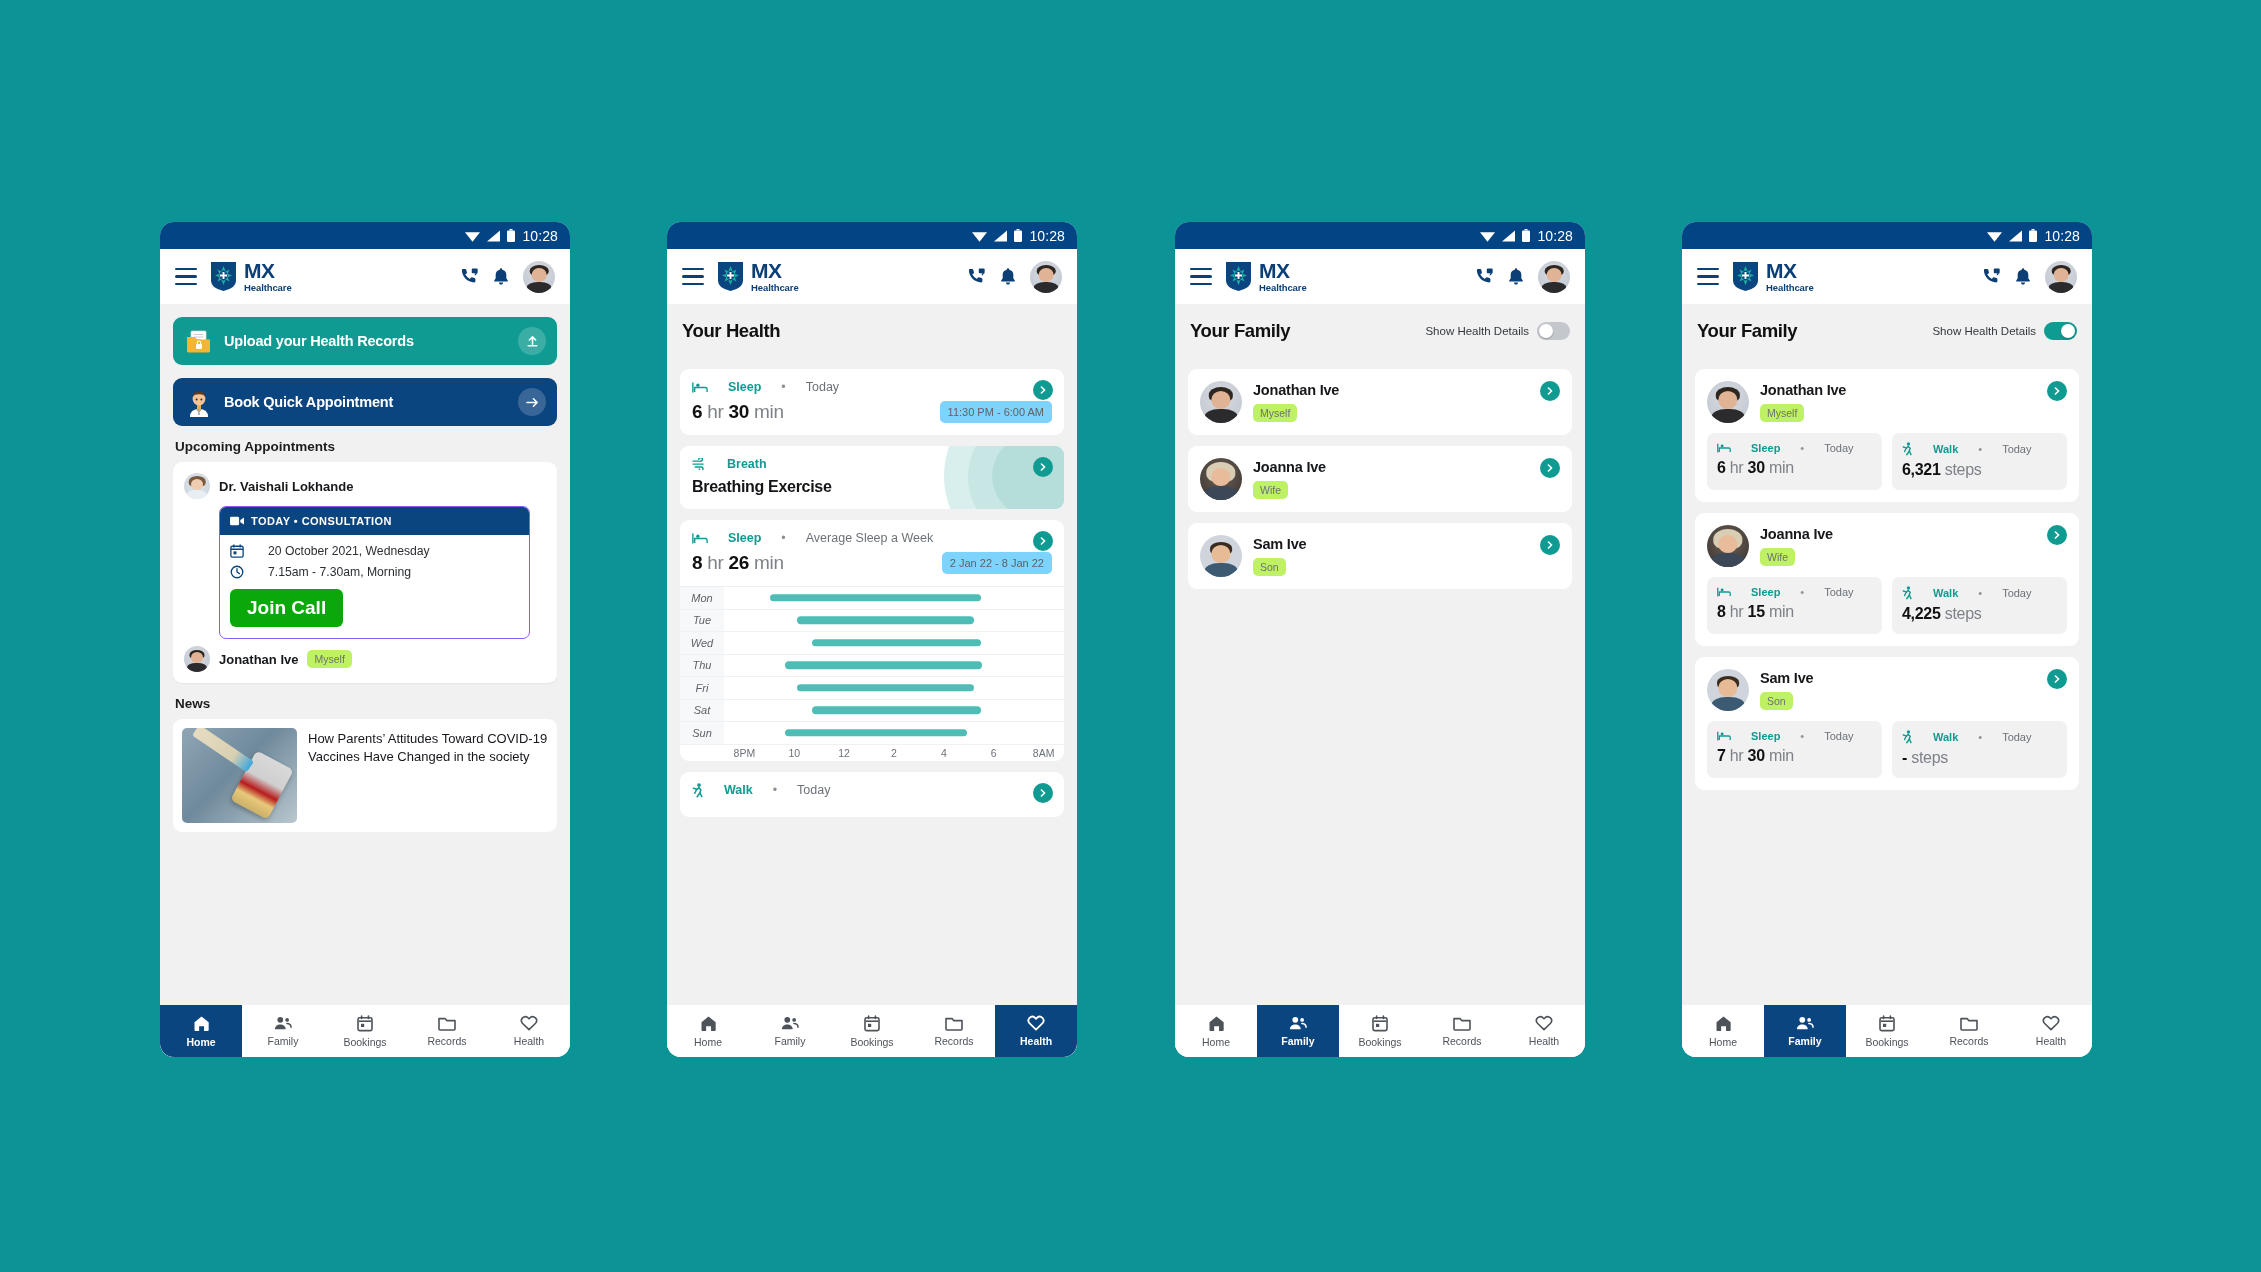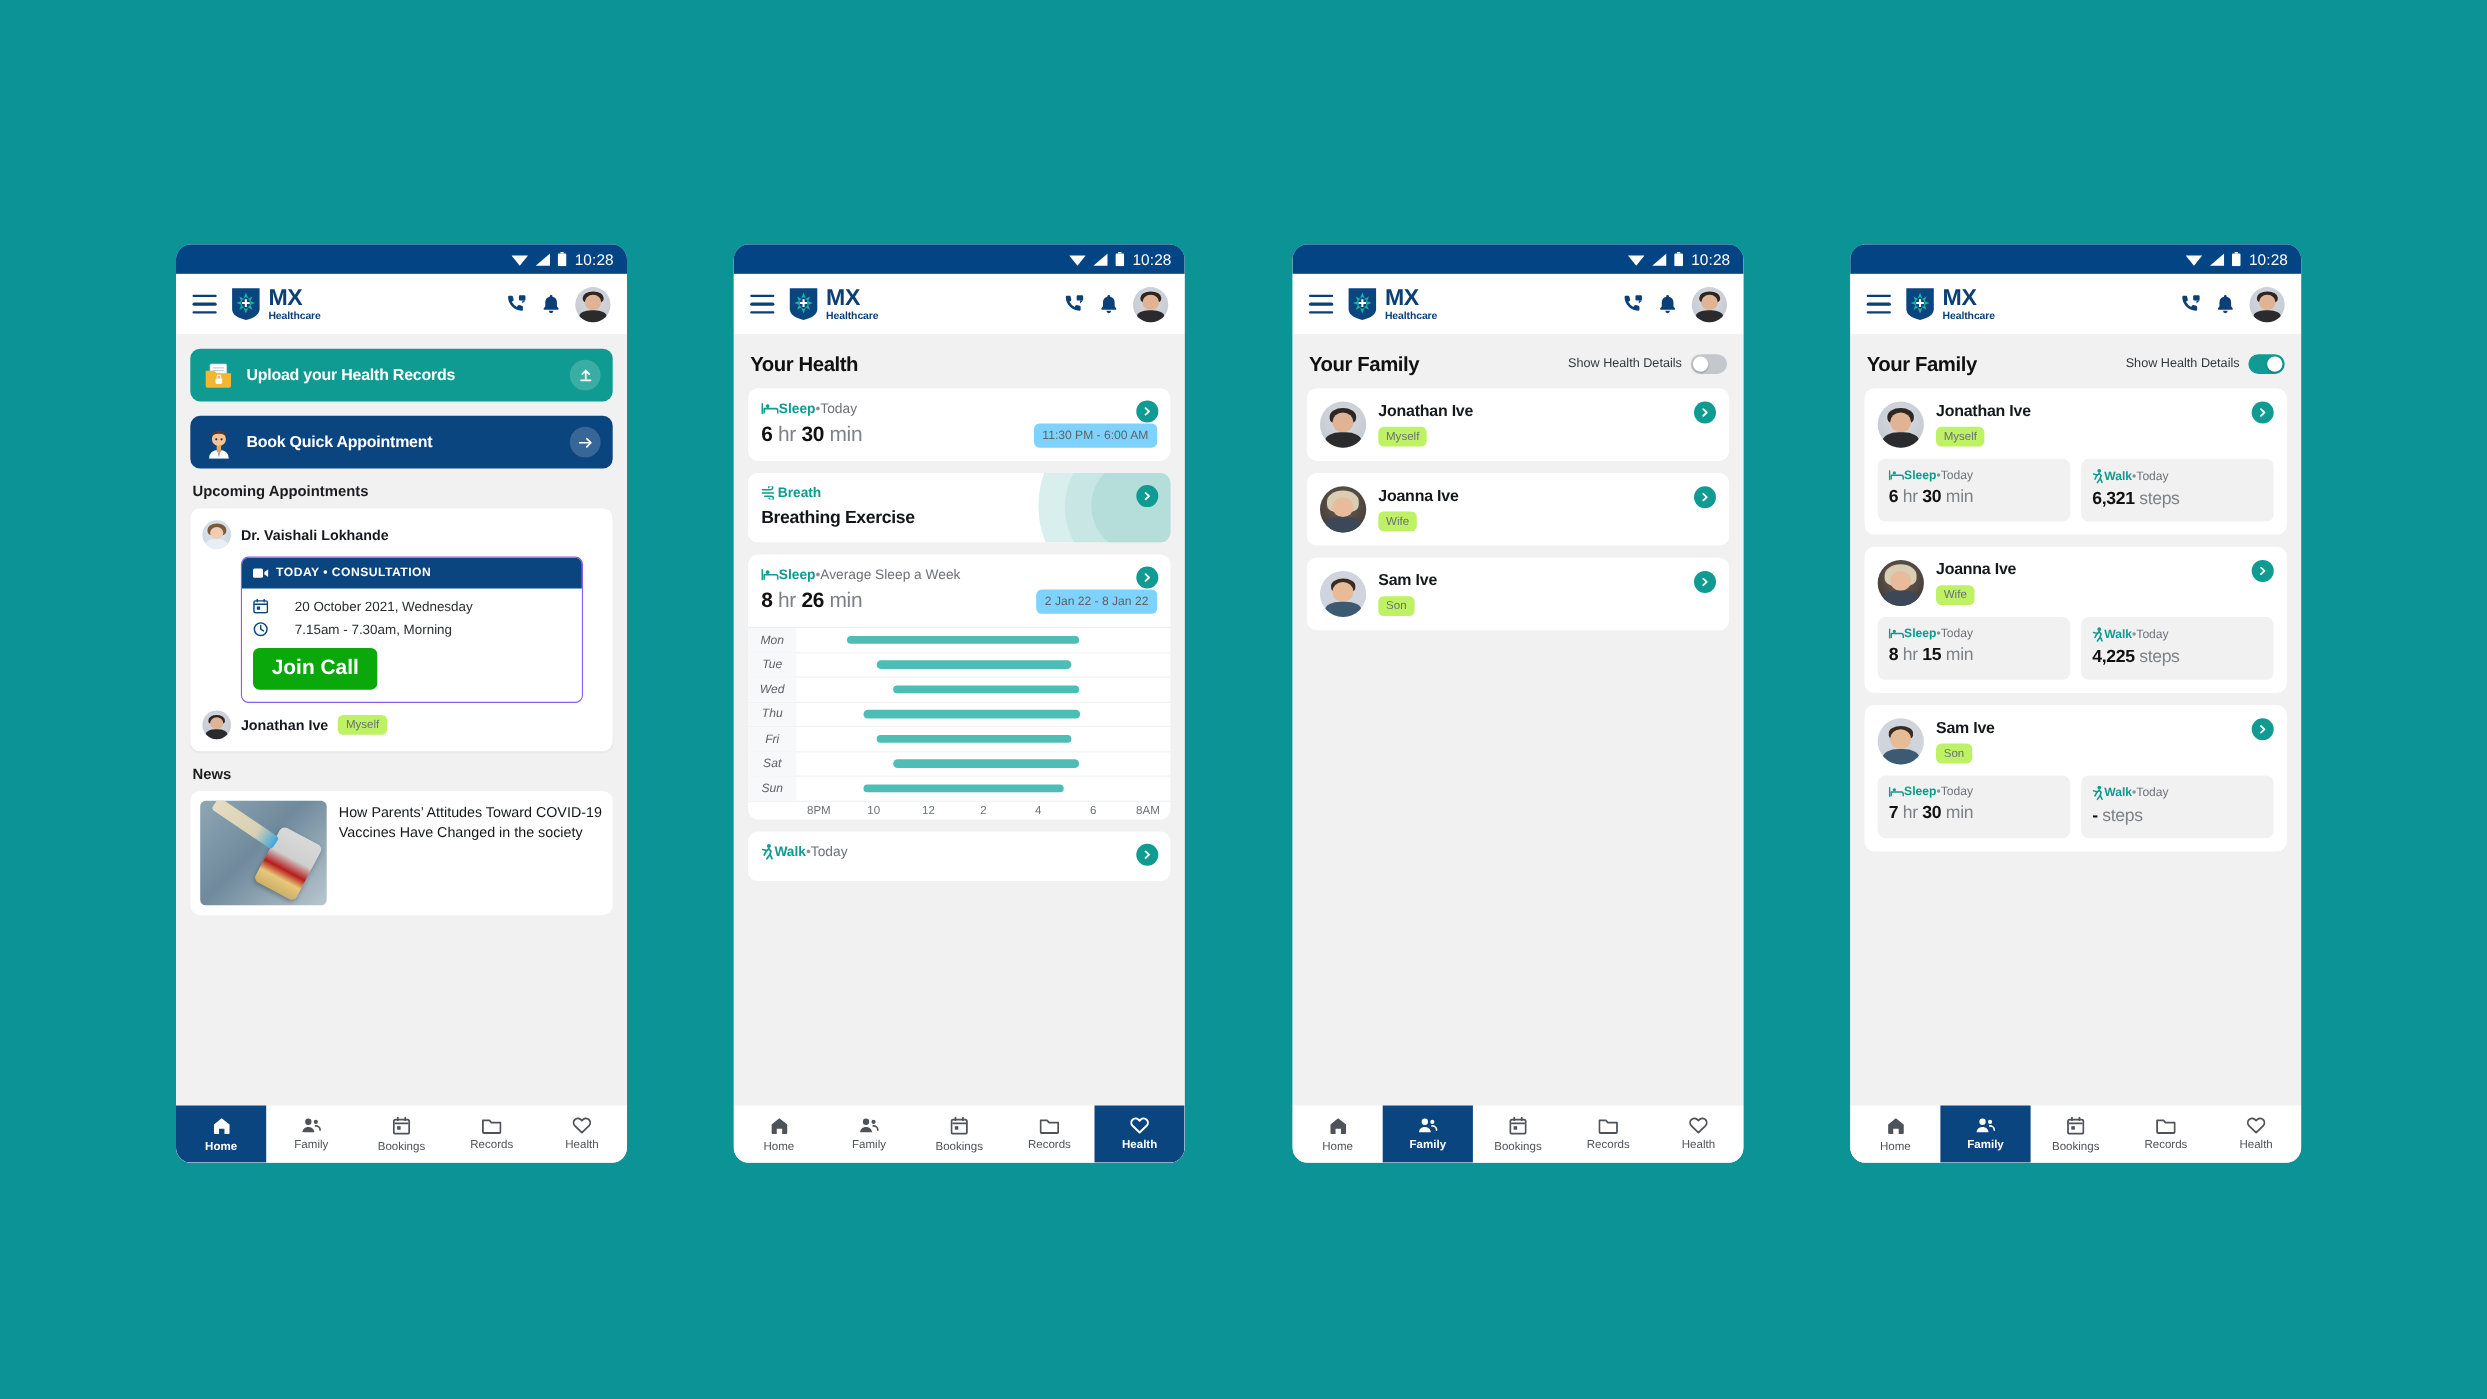--- a/index.html
+++ b/index.html
@@ -95,21 +95,21 @@
   .banner-label{flex:1;color:#fff;font-size:14.5px;font-weight:600;letter-spacing:-.2px}
   .banner-circ{
     width:28px;height:28px;border-radius:50%;background:rgba(255,255,255,.18);
     display:flex;align-items:center;justify-content:center;flex:0 0 auto;
   }
   .banner-emoji{width:30px;height:30px;flex:0 0 auto;display:block}
 
   
   .sect-title{font-size:13.5px;font-weight:600;color:#1d1d1f;margin:13px 2px 8px}
   .page-title{font-size:18.5px;font-weight:700;color:#111;letter-spacing:-.4px}
-  .page-head{display:flex;align-items:center;padding:16px 2px 11px}
+  .page-head{display:flex;align-items:center;padding:16px 2px 27px}
   .page-head .sp{flex:1}
   .toggle-label{font-size:11.5px;color:#33373d;margin-right:8px}
   .toggle{
     width:33px;height:18px;border-radius:10px;background:#c4c7cc;position:relative;
     flex:0 0 auto;cursor:pointer;transition:background .15s;
   }
   .toggle.on{background:#0f9b92}
   .toggle i{
     position:absolute;top:2px;left:2px;width:14px;height:14px;border-radius:50%;
     background:#fff;box-shadow:0 1px 2px rgba(0,0,0,.25);transition:left .15s;
@@ -155,21 +155,21 @@
   .news-thumb .syringe{
     position:absolute;left:8px;top:14px;width:66px;height:13px;border-radius:3px;
     background:linear-gradient(90deg,#e6dcc2 0%,#d9cfb2 70%,#3da6dd 100%);
     transform:rotate(34deg);
   }
   .news-title{font-size:13px;line-height:1.42;color:#15171b;font-weight:500;padding-top:2px}
 
   
   .hcard{background:#fff;border-radius:9px;margin-bottom:11px;overflow:hidden}
   .hcard-top{padding:11px 12px 12px;position:relative}
-  .metric-head{display:flex;align-items:center;gap:0;margin-bottom:7px}
+  .metric-head{display:flex;align-items:center;gap:20px;margin-bottom:7px}
   .metric-name{font-size:12.5px;font-weight:700;color:#0f9b92}
   .metric-sep{font-size:12.5px;color:#8b9096}
   .metric-sub{font-size:12.5px;color:#6d7279}
   .metric-val{display:flex;align-items:center}
   .bignum{font-size:19px;font-weight:700;color:#111;letter-spacing:-.3px}
   .bigunit{font-size:19px;font-weight:400;color:#7d8288;letter-spacing:-.3px}
   .chip{
     margin-left:auto;background:#7dd3fc;color:#5e6268;border-radius:5px;
     padding:5px 8px;font-size:11px;white-space:nowrap;
   }

